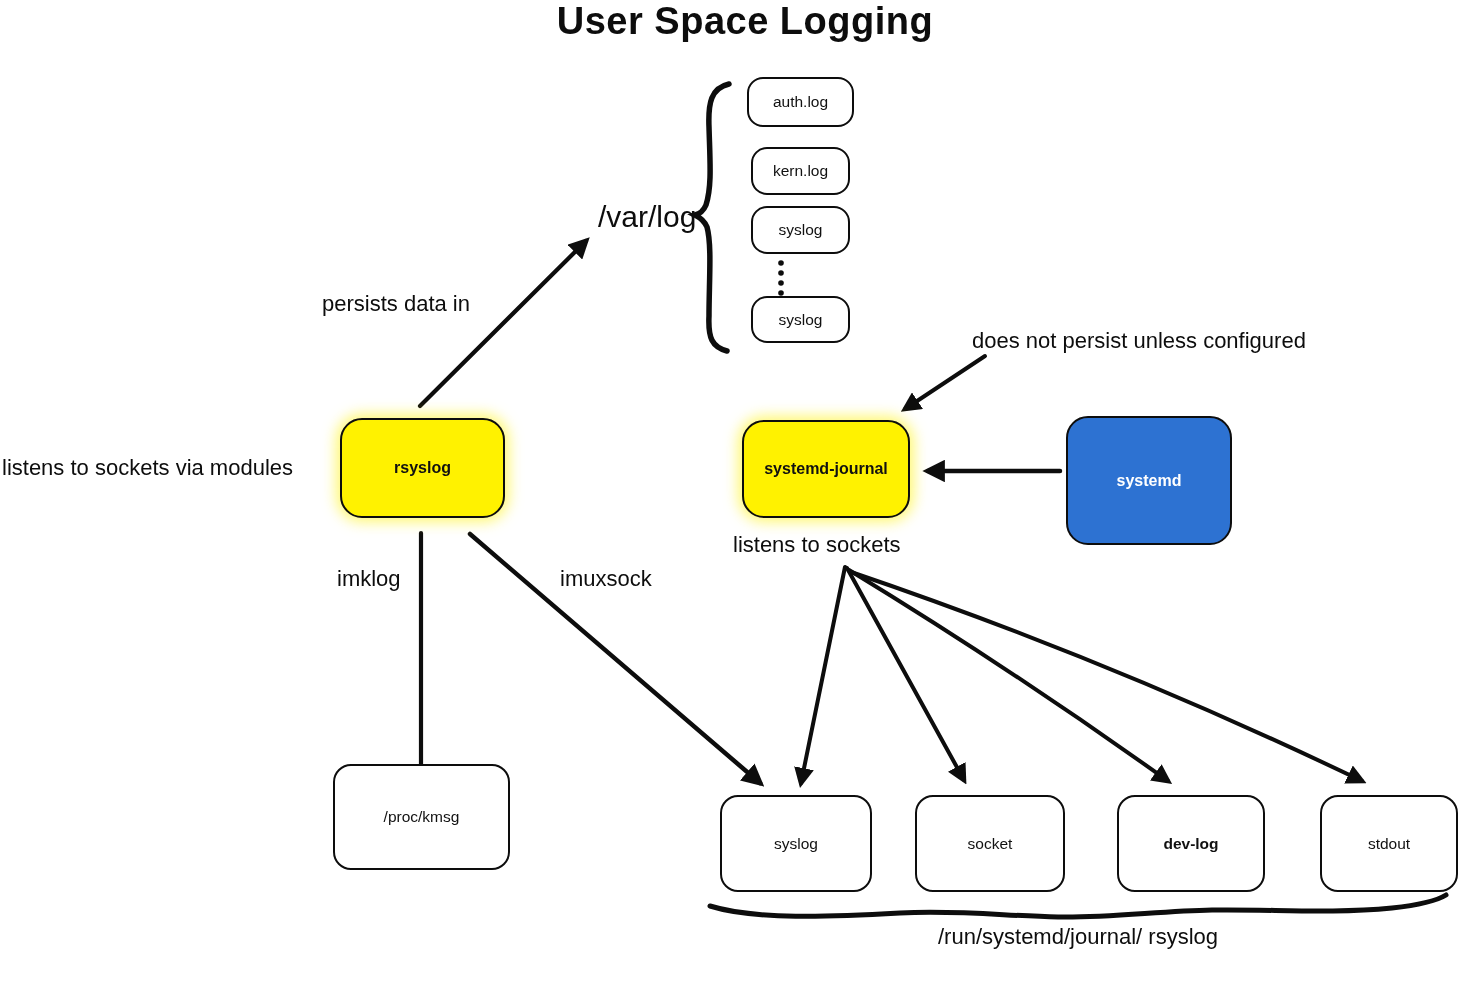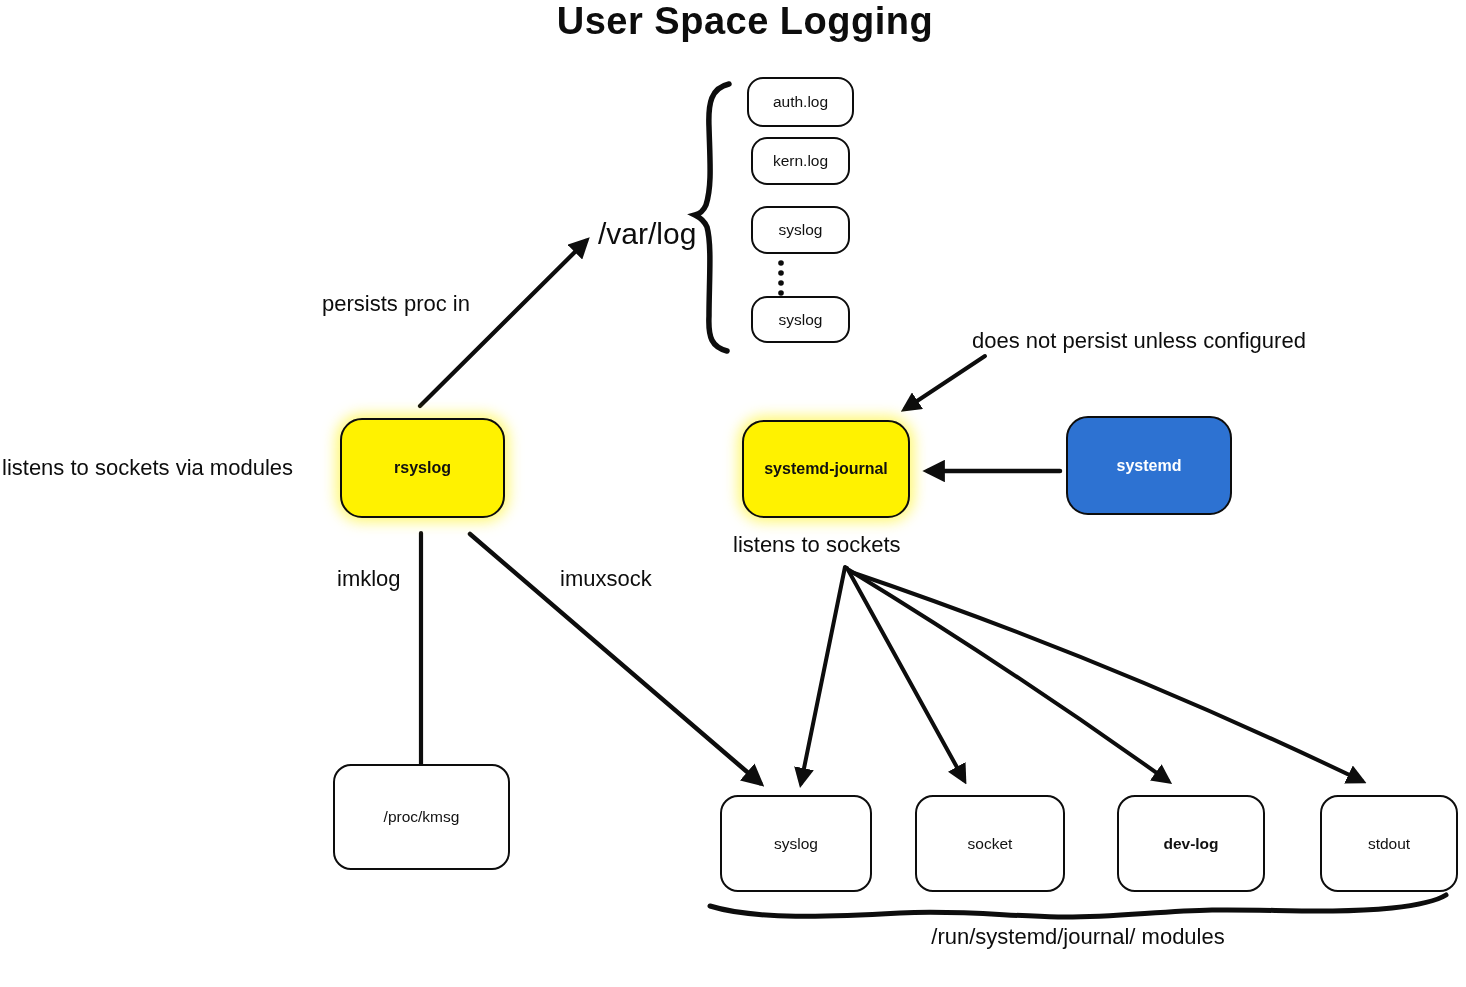--- a/index.html
+++ b/index.html
@@ -61,52 +61,52 @@
     <path stroke-width="4" marker-end="url(#ah)" d="M845 567 L801 783"></path>
     <path stroke-width="4" marker-end="url(#ah)" d="M847 568 L964 780"></path>
     <path stroke-width="4" marker-end="url(#ah)" d="M849 570 Q1010 668 1168 781"></path>
     <path stroke-width="4" marker-end="url(#ah)" d="M851 572 Q1110 660 1362 781"></path>
 
     <path stroke-width="5" d="M710 906 C755 920,830 917,900 913 C960 910,1005 916,1058 917 C1108 918,1160 911,1212 910 C1272 909,1330 914,1392 908 C1420 905,1438 900,1446 895"></path>
   </svg>
 
   <div class="title">User Space Logging</div>
 
-  <div class="label varlog-label" style="left:598px;top:200px;margin-top:17px;">/var/log</div>
+  <div class="label varlog-label" style="left:598px;top:200px;">/var/log</div>
 
   <div class="box pill" style="left:727px;top:77px;width:107px;height:50px;">
       <span>auth.log</span>
     </div>
-  <div class="box pill" style="left:731px;top:137px;width:99px;height:48px;">
+  <div class="box pill" style="left:731px;top:147px;width:99px;height:48px;">
       <span>kern.log</span>
     </div>
   <div class="box pill" style="left:731px;top:206px;width:99px;height:48px;">
       <span>syslog</span>
     </div>
   <div class="box pill" style="left:731px;top:296px;width:99px;height:47px;">
       <span>syslog</span>
     </div>
 
-  <div class="label" style="left:322px;top:291px;">persists proc in</div>
+  <div class="label" style="left:322px;top:291px;">persists data in</div>
   <div class="label" style="left:2px;top:455px;">listens to sockets via modules</div>
   <div class="label" style="left:972px;top:328px;">does not persist unless configured</div>
   <div class="label" style="left:733px;top:532px;">listens to sockets</div>
   <div class="label" style="left:337px;top:566px;">imklog</div>
   <div class="label" style="left:560px;top:566px;">imuxsock</div>
-  <div class="label caption" style="left:1078px;top:924px;transform:translateX(-50%);">/run/systemd/journal/ modules</div>
+  <div class="label caption" style="left:1078px;top:924px;transform:translateX(-50%);">/run/systemd/journal/ rsyslog</div>
 
   <div class="box big node-yellow" style="left:340px;top:418px;width:165px;height:100px;">
       <span>rsyslog</span>
     </div>
 
   <div class="box big node-yellow" style="left:742px;top:420px;width:168px;height:98px;">
       <span>systemd-journal</span>
     </div>
 
-  <div class="box big node-blue" style="left:1066px;top:416px;width:166px;height:99px;">
+  <div class="box big node-blue" style="left:1066px;top:416px;width:166px;height:129px;">
       <span>systemd</span>
     </div>
 
   <div class="box small-node" style="left:333px;top:764px;width:177px;height:106px;">
       <span>/proc/kmsg</span>
     </div>
 
   <div class="box small-node" style="left:720px;top:795px;width:152px;height:97px;">
       <span>syslog</span>
     </div>

